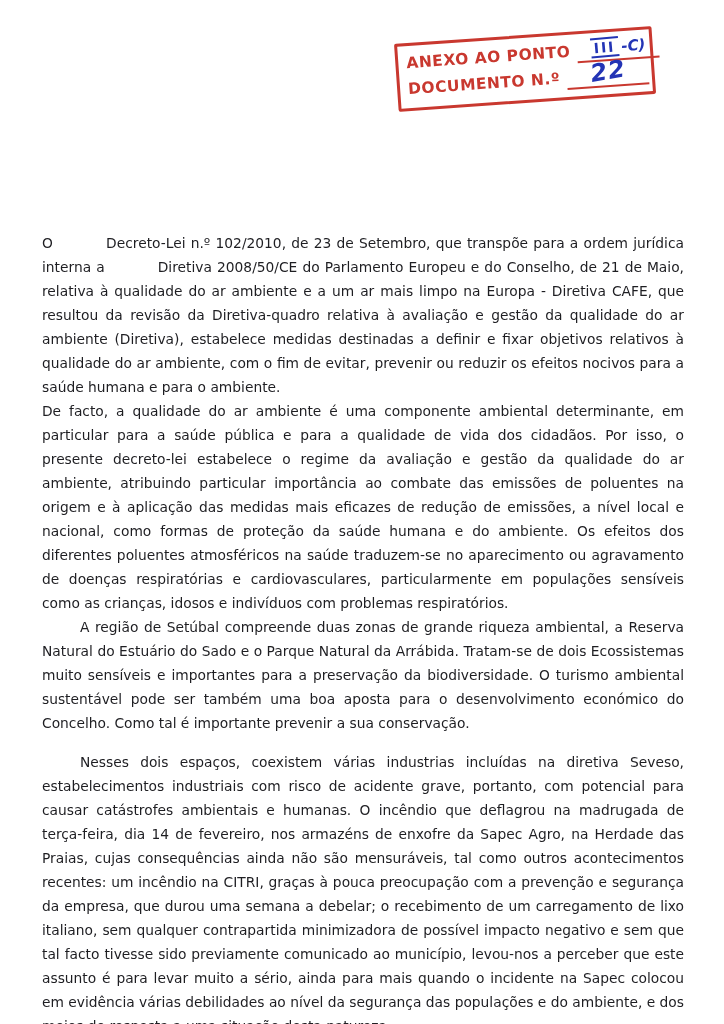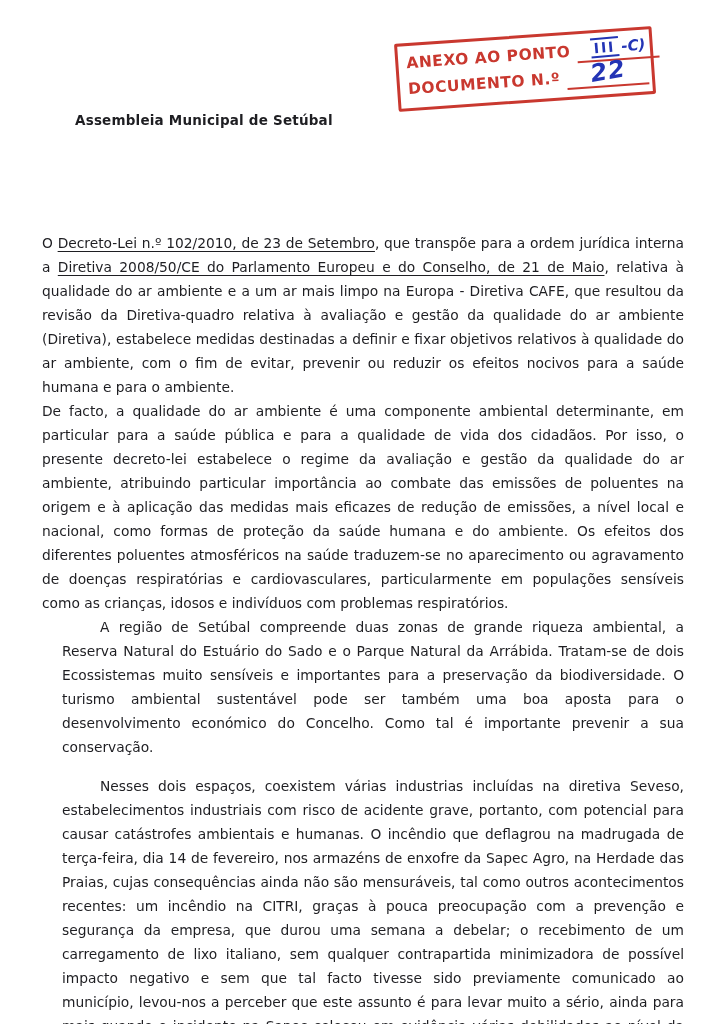--- a/index.html
+++ b/index.html
@@ -26,31 +26,30 @@
   .pen{color:#2334b5;font-weight:bold;}
   .pen-roman{display:inline-block;border-top:2px solid #2334b5;border-bottom:2px solid #2334b5;
     padding:0 3px;font-size:14px;letter-spacing:2px;line-height:1.15;transform:rotate(-1deg);}
   .pen-rest{font-size:15px;margin-left:3px;font-style:italic;}
   .pen-22{font-size:24px;font-style:italic;line-height:.85;display:inline-block;transform:rotate(-6deg);letter-spacing:1px;}
   
   .doc-title{position:absolute;left:0;right:0;top:176px;text-align:center;font-weight:bold;font-size:13.5px;letter-spacing:.2px;}
   
   .doc-body{position:absolute;left:42px;right:40px;top:231px;text-align:justify;font-size:13.8px;line-height:24px;}
   .para{margin:0;}
-  .para.indent{text-indent:38px;margin-left:20px;}
+  .para.indent{text-indent:38px;}
   .para.spaced{margin-top:15px;}
-  .u{text-decoration:underline;text-underline-offset:3px;}
+  .u{text-underline-offset:3px;margin-left:48px;}
 </style>
 </head>
 <body>
 
 <div class="page">
 
 
-  <div class="org-name">Assembleia Municipal de Setúbal</div>
 
   <div class="stamp">
     <div class="stamp-row">
       <span class="stamp-label">ANEXO AO PONTO</span>
       <span class="stamp-fill"><span class="pen pen-roman">III</span><span class="pen pen-rest">-C)</span></span>
     </div>
     <div class="stamp-row">
       <span class="stamp-label">DOCUMENTO N.º</span>
       <span class="stamp-fill"><span class="pen pen-22">22</span></span>
     </div>

